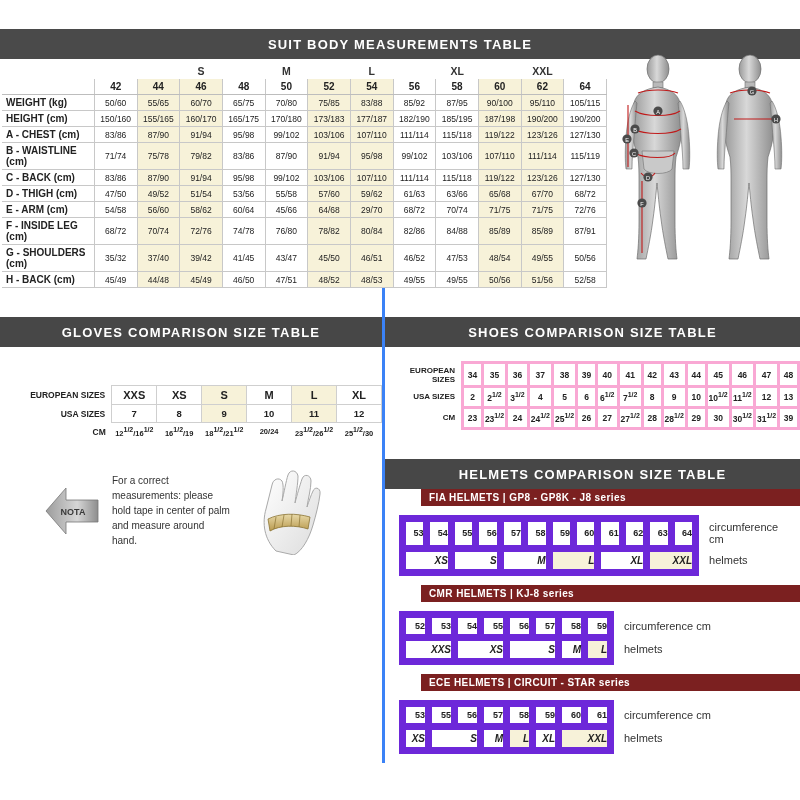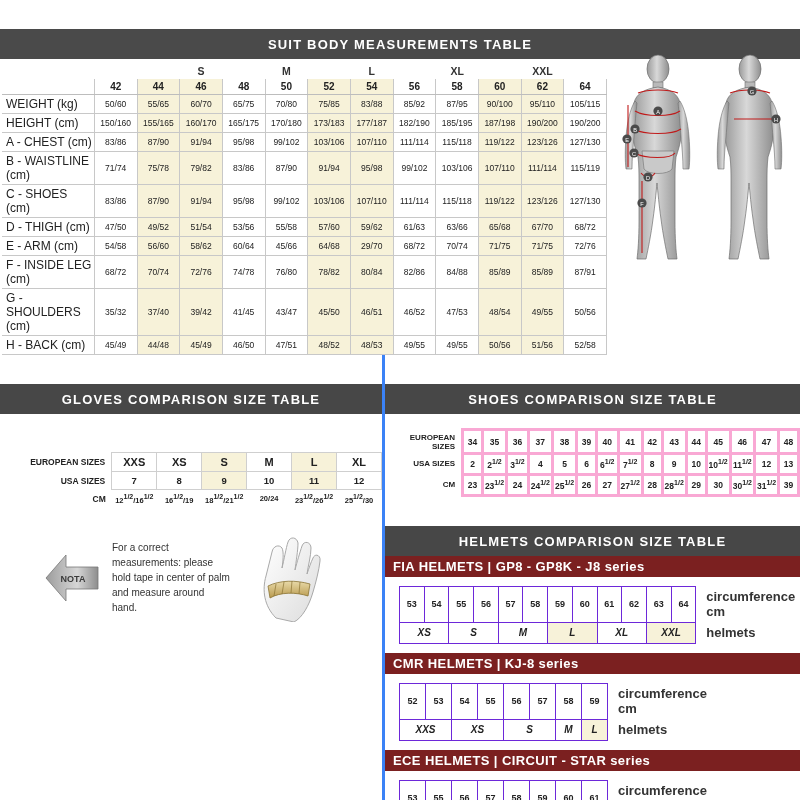--- a/index.html
+++ b/index.html
@@ -37,22 +37,22 @@
     border: 1px solid #c8c8c8;
     text-align: center;
     padding: 2px 0;
     font-weight: normal;
     color: #222;
     height: 14px;
   }
   table.meas td.lbl {
     text-align: left;
     padding-left: 4px;
-    font-weight: normal;
-    font-size: 12px;
+    font-weight: bold;
+    font-size: 10px;
     width: 92px;
     border-left: none;
   }
   table.meas tr.grp td { border: none; height: 13px; font-weight: bold; font-size: 10.5px; color:#333; }
   table.meas tr.num td { font-weight: bold; font-size: 10px; border-top: none; border-bottom: 1px solid #bdbdbd; }
   td.hl { background: #f7f2d9; }
 
   
   .figures { width: 192px; position: relative; background: #fff; }
   .fig-svg { position: absolute; top: -6px; left: 0; }
@@ -120,49 +120,50 @@
     padding-right: 6px;
     font-size: 8px;
     width: 92px;
     font-weight: bold;
   }
 
   
   .helm-sub {
     background: #7b2020;
     color: #fff;
-    font-size: 13px;
+    font-size: 10px;
     font-weight: bold;
     padding: 3px 0 3px 8px;
     letter-spacing: .4px;
     margin-top: 0;
+    margin-left: 36px;
   }
   .helm-block { margin-bottom: 4px; }
   table.helm {
     border-collapse: collapse;
     font-size: 9px;
     margin: 9px 0 9px 14px;
     table-layout: fixed;
   }
   table.helm td {
-    border: 1px solid #6d28d9;
-    text-align: center;
+    border: 7px solid #6d28d9;
+    text-align: right;
     padding: 3px 0;
     height: 16px;
     width: 26px;
     font-weight: bold;
     color: #222;
   }
   table.helm td.note {
     border: none;
     text-align: left;
     padding-left: 10px;
     width: 104px;
-    font-size: 13px;
-    font-weight: bold;
+    font-size: 11px;
+    font-weight: normal;
     color: #333;
   }
   table.helm td.szrow { font-size: 10px; font-style: italic; font-weight: bold; }
 </style>
 </head>
 <body>
 
 <div class="page">
 
   <div class="bar">SUIT BODY MEASUREMENTS TABLE</div>
@@ -259,21 +260,21 @@
               <td class="">87/90</td>
               <td class="hl">91/94</td>
               <td class="hl">95/98</td>
               <td class="">99/102</td>
               <td class="">103/106</td>
               <td class="hl">107/110</td>
               <td class="hl">111/114</td>
               <td class="">115/119</td>
             </tr>
             <tr>
-              <td class="lbl">C - SHOES (cm)</td>
+              <td class="lbl">C - BACK (cm)</td>
               <td class="">83/86</td>
               <td class="hl">87/90</td>
               <td class="hl">91/94</td>
               <td class="">95/98</td>
               <td class="">99/102</td>
               <td class="hl">103/106</td>
               <td class="hl">107/110</td>
               <td class="">111/114</td>
               <td class="">115/118</td>
               <td class="hl">119/122</td>

